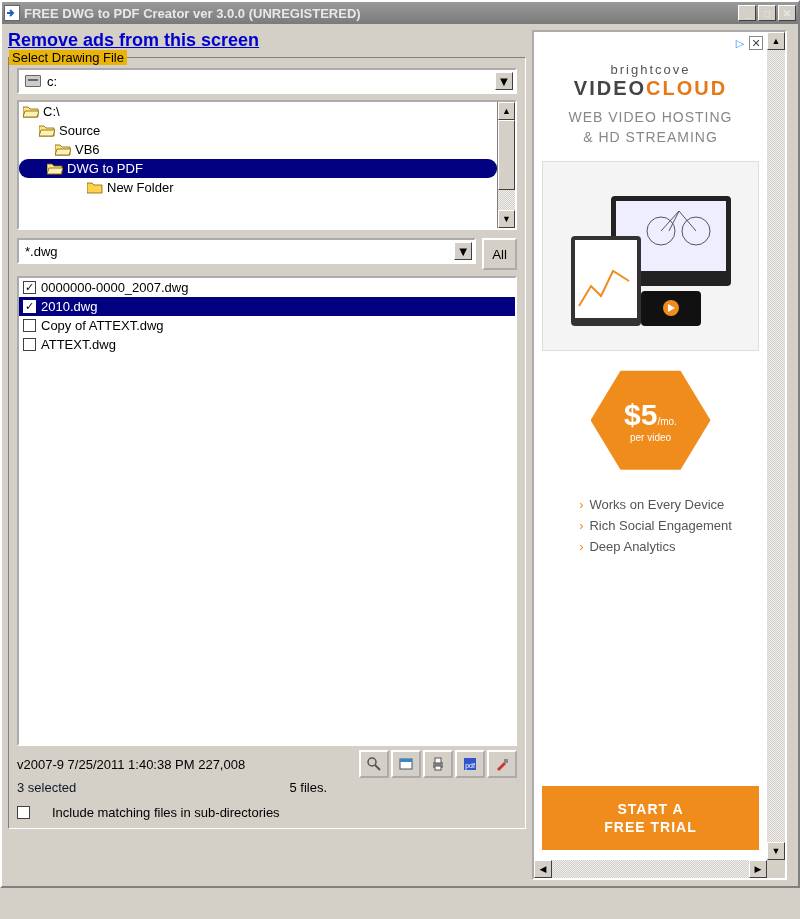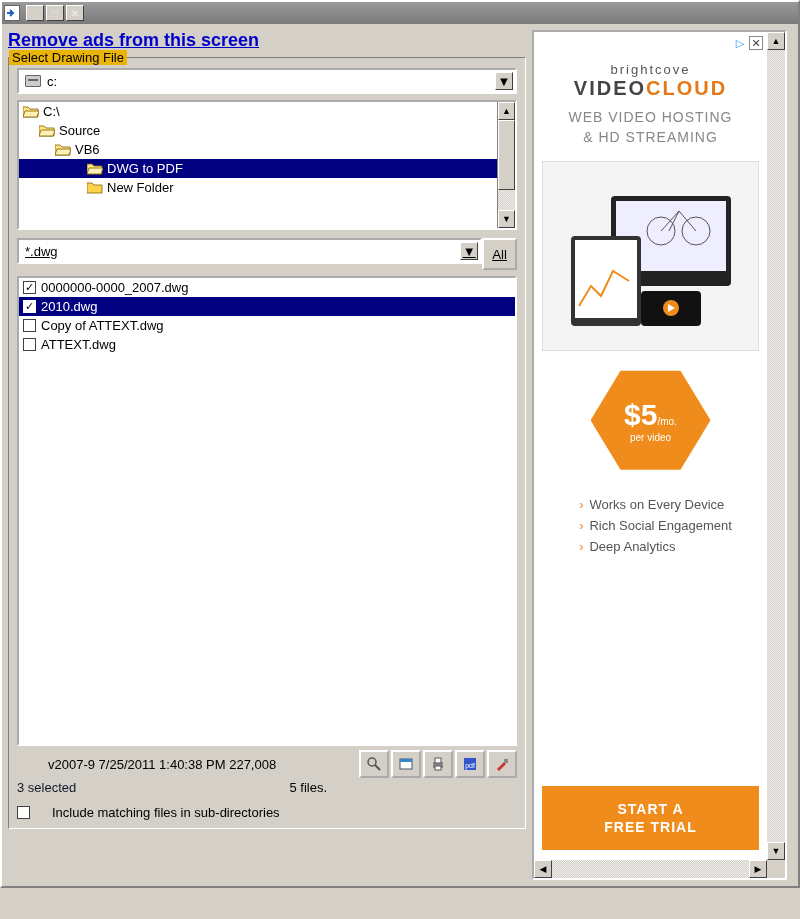--- a/index.html
+++ b/index.html
@@ -31,30 +31,30 @@
   .combo-text{flex:1; padding:0 4px; display:flex; align-items:center; gap:6px;}
   .combo-btn{width:18px; height:18px; background:#d4d0c8; border:1px solid #fff; border-right-color:#404040; border-bottom-color:#404040; display:flex; align-items:center; justify-content:center;}
   .tree{ height:130px; background:#fff; border:2px inset #fff; overflow:hidden; position:relative;}
   .tree-body{position:absolute; inset:0 18px 0 0; overflow:hidden;}
   .tree-item{display:flex; align-items:center; height:19px; padding-left:4px; gap:4px; white-space:nowrap;}
   .tree-item.sel{background:#000080; color:#fff;}
   .scroll-v{position:absolute; right:0; top:0; bottom:0; width:18px; background:#d4d0c8; border-left:1px solid #808080; display:flex; flex-direction:column;}
   .scroll-btn{height:18px; background:#d4d0c8; border:1px solid #fff; border-right-color:#404040; border-bottom-color:#404040; display:flex; align-items:center; justify-content:center; font-size:9px;}
   .scroll-track{flex:1; background:repeating-conic-gradient(#d4d0c8 0 25%, #eee 0 50%) 0 0/2px 2px;}
   .scroll-thumb{background:#d4d0c8; border:1px solid #fff; border-right-color:#404040; border-bottom-color:#404040; width:100%;}
-  .row-filter{display:flex; margin:8px 0 6px;text-decoration:underline;}
+  .row-filter{display:flex; gap:6px; margin:8px 0 6px;}
   .filter-combo{flex:1;}
   .btn{ background:#d4d0c8; border:2px outset #fff; padding:2px 8px; cursor:default;}
   .filelist{ height:470px; background:#fff; border:2px inset #fff; overflow:hidden;}
   .file-item{display:flex; align-items:center; height:19px; padding-left:4px; gap:5px;}
   .file-item.sel{background:#000080; color:#fff;}
   .chk{width:13px; height:13px; border:1px solid #404040; background:#fff; display:flex; align-items:center; justify-content:center;}
   .chk.on::after{content:"✓"; font-size:11px; color:#000; line-height:1;}
   .file-item.sel .chk{border-color:#fff;}
-  .statusrow{display:flex; align-items:center; gap:8px; margin-top:4px; font-size:13px;margin-left:31px;}
+  .statusrow{display:flex; align-items:center; gap:8px; margin-top:4px; font-size:13px;}
   .statusrow .spacer{flex:1;}
   .toolbar{display:flex; gap:2px;}
   .toolbtn{width:30px; height:28px; background:#d4d0c8; border:2px outset #fff; display:flex; align-items:center; justify-content:center;}
   .countrow{display:flex; margin-top:2px;}
   .sel-count{color:#0f172a;}
   .checkrow{display:flex; align-items:center; gap:22px; margin-top:10px;}
   .ad-panel{ background:#fff; border:2px inset #fff; width:255px; height:850px; position:relative; overflow:hidden;}
   .ad-scroll-v{position:absolute; right:0; top:0; bottom:18px; width:18px; background:#d4d0c8; display:flex; flex-direction:column;}
   .ad-scroll-h{position:absolute; left:0; right:18px; bottom:0; height:18px; background:#d4d0c8; display:flex;}
   .ad-corner{position:absolute; right:0; bottom:0; width:18px; height:18px; background:#d4d0c8;}
@@ -83,20 +83,21 @@
 </head>
 <body>
 
 <div class="window">
   <div class="titlebar">
     <span class="title-icon">
       <svg width="12" height="12" viewBox="0 0 12 12">
           <path d="M1 6 L7 6 M4 3 L7 6 L4 9" stroke="#2060c0" stroke-width="2" fill="none"></path>
         </svg>
     </span>
+    <span class="titlebar-text">FREE DWG to PDF Creator ver 3.0.0 (UNREGISTERED)</span>
     <span class="tb-btn">_</span>
     <span class="tb-btn">□</span>
     <span class="tb-btn">✕</span>
   </div>
   <div class="content">
     <div class="left">
       <a class="ads-link">Remove ads from this screen</a>
       <div class="groupbox">
         <span class="group-title">Select Drawing File</span>
 
@@ -130,21 +131,21 @@
               </div>
               <div class="tree-item" style="padding-left: 36px;">
                 <span class="folder-icon">
                   <svg viewBox="0 0 16 13">
                     <path d="M0 2 L5 2 L7 4 L15 4 L15 12 L0 12 Z" fill="#ffe680" stroke="#806000" stroke-width="0.8"></path>
                     <path d="M2 6 L16 6 L14 12 L0 12 Z" fill="#fff0b3" stroke="#806000" stroke-width="0.8"></path>
                   </svg>
                 </span>
                 <span>VB6</span>
               </div>
-              <div class="tree-item sel" style="padding-left: 68px;">
+              <div class="tree-item sel" style="padding-left: 28px; border-radius: 9px;">
                 <span class="folder-icon">
                   <svg viewBox="0 0 16 13">
                     <path d="M0 2 L5 2 L7 4 L15 4 L15 12 L0 12 Z" fill="#ffe680" stroke="#806000" stroke-width="0.8"></path>
                     <path d="M2 6 L16 6 L14 12 L0 12 Z" fill="#fff0b3" stroke="#806000" stroke-width="0.8"></path>
                   </svg>
                 </span>
                 <span>DWG to PDF</span>
               </div>
               <div class="tree-item" style="padding-left: 68px;">
                 <span class="folder-icon">

